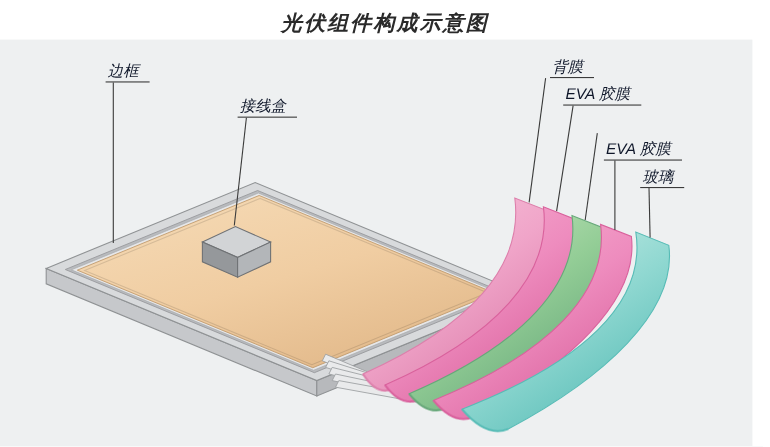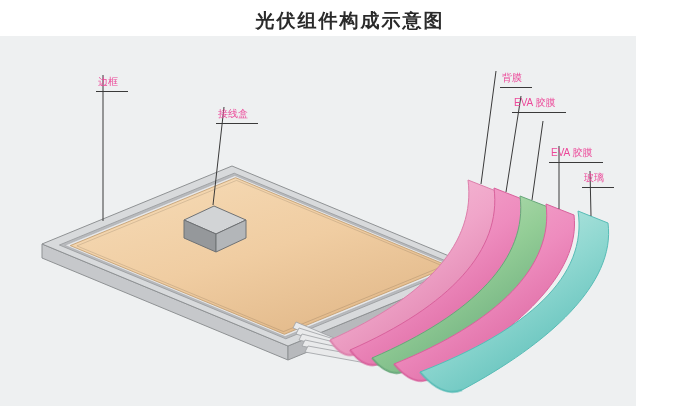--- a/index.html
+++ b/index.html
@@ -1,23 +1,23 @@
 <!DOCTYPE html>
 <html><head>
 <meta charset="utf-8">
 <style>
   html,body{margin:0;padding:0;}
   body{font-family:"Liberation Sans","DejaVu Sans",sans-serif;}
-  .stage{position:relative;width:636px;height:406px;background:#ffffff;overflow:hidden;}
+  .stage{position:relative;width:684px;height:406px;background:#ffffff;overflow:hidden;font-style:italic;}
   .bg{position:absolute;left:0;top:36px;width:700px;height:370px;background:#eef0f1;}
   .title{position:absolute;left:0;top:8px;width:700px;text-align:center;
          font-size:19px;font-weight:bold;color:#2a2a2a;letter-spacing:2px;}
   svg{position:absolute;left:0;top:0;}
-  .label{position:absolute;font-size:10px;line-height:15px;color:#ec4899;
-         border-bottom:1px solid #3a3a3a;padding:0 10px 2px 2px;white-space:nowrap;margin-top:17px;}
+  .label{position:absolute;font-size:14px;line-height:15px;color:#0f172a;
+         border-bottom:1px solid #3a3a3a;padding:0 10px 2px 2px;white-space:nowrap;}
 </style>
 </head>
 <body>
 
 <div class="stage">
   <div class="bg"></div>
   <div class="title">光伏组件构成示意图</div>
 
   <svg width="700" height="406" viewBox="0 0 700 406">
     <defs>

